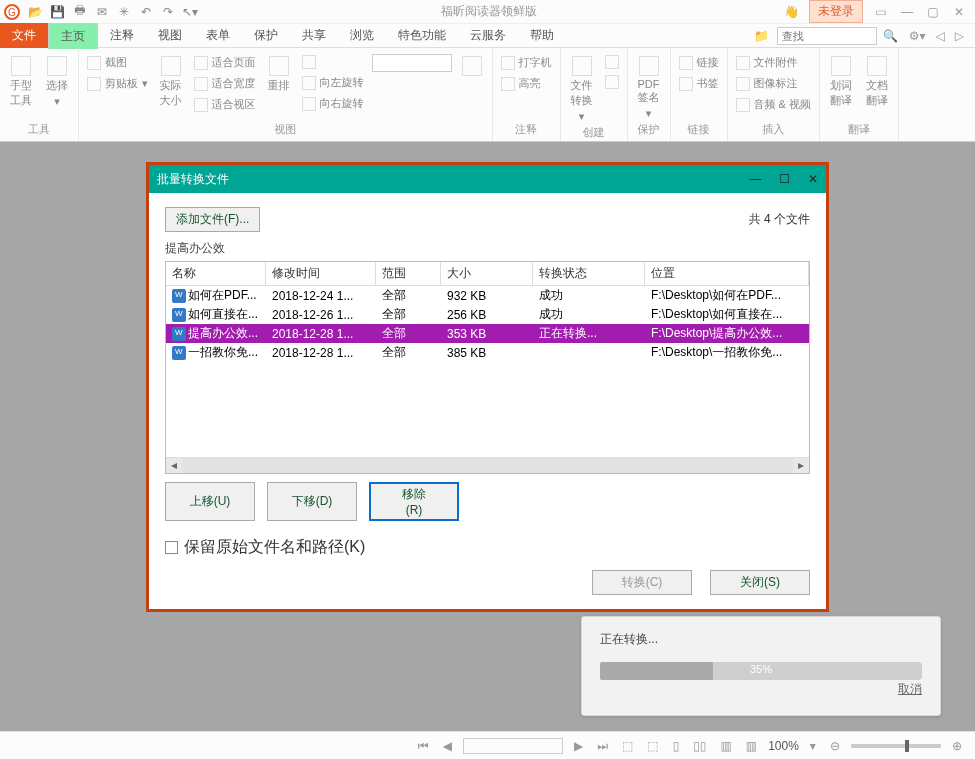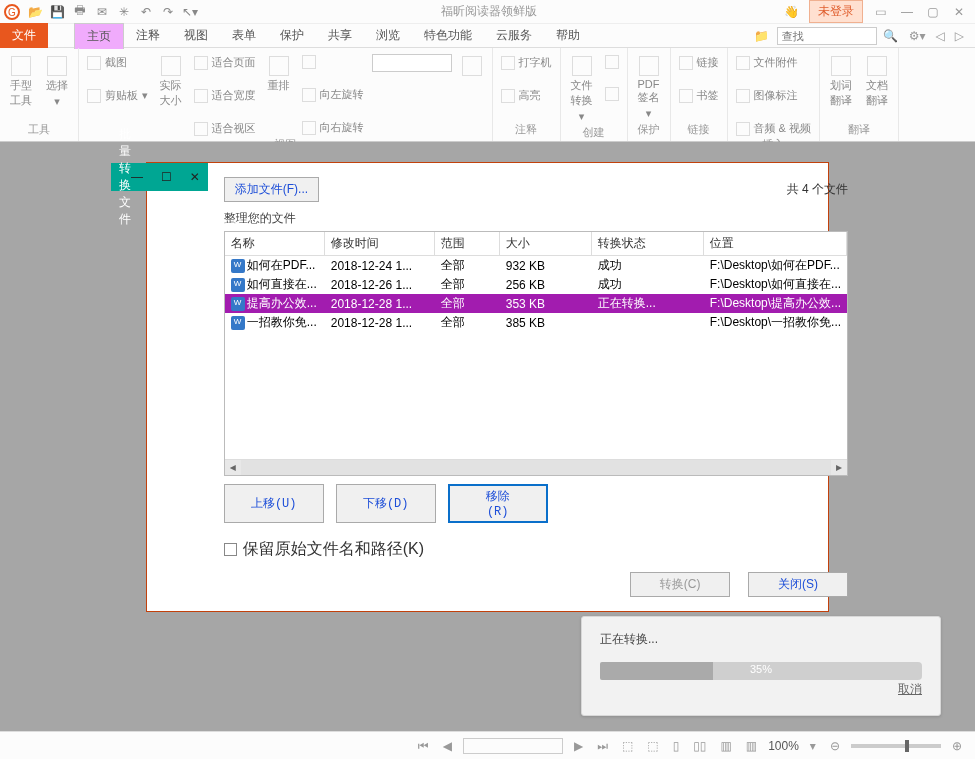--- a/index.html
+++ b/index.html
@@ -12,65 +12,65 @@
 .titlebar .qat span { width: 16px; height: 16px; display: inline-flex; align-items: center; justify-content: center; color: #888; }
 .titlebar .title { flex: 1; text-align: center; color: #999; font-size: 12px; }
 .titlebar .right-ctrl { display: flex; gap: 10px; padding: 0 8px; align-items: center; }
 .titlebar .login { background: #ffe0d0; color: #e06030; padding: 2px 8px; border: 1px solid #f0b090; }
 .titlebar .win-btn { width: 16px; color: #999; text-align: center; }
 
 
 .menubar { height: 24px; display: flex; align-items: center; background: #fcfcfc; border-bottom: 1px solid #ddd; }
 .menubar .tab { padding: 4px 12px; color: #555; font-size: 12px; }
 .menubar .tab.file { background: #e8571e; color: #fff; }
-.menubar .tab.active { background: #f0abfc; border-top: 1px solid #ccc; border-left: 1px solid #ccc; border-right: 1px solid #ccc; margin-left: 26px; }
+.menubar .tab.active { background: #86efac; border-top: 1px solid #ccc; border-left: 1px solid #ccc; border-right: 1px solid #ccc; }
 .menubar .search-area { margin-left: auto; display: flex; align-items: center; gap: 4px; padding-right: 8px; }
 .menubar .search-box { border: 1px solid #ccc; height: 18px; width: 100px; padding: 0 4px; font-size: 11px; }
 .menubar .gear, .menubar .nav-arrow { color: #999; padding: 0 3px; }
 
 
 .ribbon { height: 94px; background: #fcfcfc; border-bottom: 1px solid #ccc; display: flex; }
 .rgroup { border-right: 1px solid #e8e8e8; padding: 2px 6px; display: flex; flex-direction: column; justify-content: space-between; }
 .rgroup-label { text-align: center; color: #999; font-size: 11px; padding-bottom: 2px; }
 .rgroup-body { flex: 1; display: flex; gap: 6px; align-items: flex-start; padding-top: 4px; }
 .rbtn-v { display: flex; flex-direction: column; align-items: center; gap: 2px; color: #888; font-size: 11px; padding: 2px 4px; }
 .rbtn-v .ic { width: 20px; height: 20px; border: 1px solid #ddd; }
 .rbtn-h { display: flex; align-items: center; gap: 4px; color: #888; font-size: 11px; padding: 1px 2px; }
 .rbtn-h .ic { width: 14px; height: 14px; border: 1px solid #ddd; }
-.rcol { display: flex; flex-direction: column; gap: 16px; text-align: center; }
+.rcol { display: flex; flex-direction: column; gap: 4px; text-align: center; }
 .dd-box { border: 1px solid #ccc; width: 80px; height: 18px; background: #fff; }
 
 
 .content { position: absolute; top: 142px; left: 0; right: 0; bottom: 28px; background: #a6a6a6; }
 
 
-.dialog { position: absolute; left: 146px; top: 162px; width: 683px; height: 450px; background: #fff; border: 1px solid #c2410c; display: flex; flex-direction: row; justify-content: center; }
+.dialog { position: absolute; left: 146px; top: 162px; width: 683px; height: 450px; background: #fff; border: 3px solid #c2410c; display: flex; flex-direction: column; }
 .dlg-title { height: 28px; background: #00a693; color: #fff; display: flex; align-items: center; padding: 0 8px; font-size: 12px; }
 .dlg-title .dlg-ctrls { margin-left: auto; display: flex; gap: 18px; color: #222; }
 .dlg-body { flex: 1; padding: 14px 16px; display: flex; flex-direction: column; }
 .dlg-toprow { display: flex; align-items: center; margin-bottom: 8px; }
-.btn { background: #f0f0f0; border: 1px solid #aaa; padding: 3px 10px; font-size: 12px; color: #1d4ed8; }
+.btn { background: #f0f0f0; border: 1px solid #aaa; padding: 3px 10px; font-size: 12px; color: #14532d; }
 .btn.focus { border: 2px solid #0a6fca; padding: 2px 26px; }
 .btn.disabled { color: #999; }
 .file-count { margin-left: auto; color: #333; font-size: 12px; }
 .list-label { font-size: 12px; color: #444; margin-bottom: 4px; }
 .grid { border: 1px solid #bbb; flex: 1; display: flex; flex-direction: column; min-height: 210px; }
 .grid-head { display: flex; background: #fff; border-bottom: 1px solid #ddd; }
 .grid-head .gh { padding: 3px 6px; font-size: 12px; border-right: 1px solid #ddd; color: #333; }
 .grid-body { flex: 1; overflow: hidden; background: #fff; }
 .grow { display: flex; font-size: 12px; height: 19px; align-items: center; }
 .grow .gc { padding: 1px 6px; overflow: hidden; white-space: nowrap; text-overflow: ellipsis; }
 .grow.sel { background: #a21caf; color: #fff; }
 .fic { display: inline-block; width: 14px; height: 14px; background: #3478c8; margin-right: 2px; border-radius: 2px; vertical-align: middle; position: relative; }
 .fic::after { content: "W"; color: #fff; font-size: 8px; position: absolute; left: 3px; top: 1px; }
 .grid-scroll { height: 16px; background: #f0f0f0; border-top: 1px solid #ddd; display: flex; }
 .grid-scroll .sar { width: 16px; text-align: center; color: #666; background: #e8e8e8; }
 .grid-scroll .strack { flex: 1; background: #e2e2e2; }
 .btn-row { display: flex; gap: 12px; margin-top: 8px; }
-.btn-row .btn { width: 100px; text-align: center; font-family: Liberation Mono, monospace; }
+.btn-row .btn { width: 90px; text-align: center; }
 .chk-row { margin-top: 16px; display: flex; align-items: center; gap: 6px; font-size: 16px; color: #333; }
 .chk { width: 13px; height: 13px; border: 1px solid #888; }
 .dlg-foot { display: flex; gap: 18px; margin-top: auto; justify-content: flex-end; padding-top: 12px; }
 .dlg-foot .btn { width: 100px; text-align: center; }
 
 
 .toast { position: absolute; left: 581px; top: 616px; width: 360px; height: 100px; background: #f2f2f2; border: 1px solid #d8d8d8; border-radius: 3px; padding: 14px 18px; display: flex; flex-direction: column; box-shadow: 0 1px 3px rgba(0,0,0,0.15); }
 .toast-label { font-size: 12px; color: #444; }
 .prog-wrap { margin-top: 14px; height: 18px; background: #cfcfcf; border-radius: 4px; position: relative; }
 .prog-bar { height: 100%; background: #aaa; border-radius: 2px 0 0 2px; }
@@ -330,21 +330,21 @@
       <span>—</span>
       <span>☐</span>
       <span>✕</span>
     </div>
   </div>
   <div class="dlg-body">
     <div class="dlg-toprow">
       <button class="btn">添加文件(F)...</button>
       <span class="file-count">共 4 个文件</span>
     </div>
-    <div class="list-label">整理您的文件</div>
+    <div class="list-label">提高办公效</div>
     <div class="grid">
       <div class="grid-head">
         <div class="gh c-name">名称</div>
         <div class="gh c-date">修改时间</div>
         <div class="gh c-range">范围</div>
         <div class="gh c-size">大小</div>
         <div class="gh c-status">转换状态</div>
         <div class="gh c-loc">位置</div>
       </div>
       <div class="grid-body" id="grid-body">

